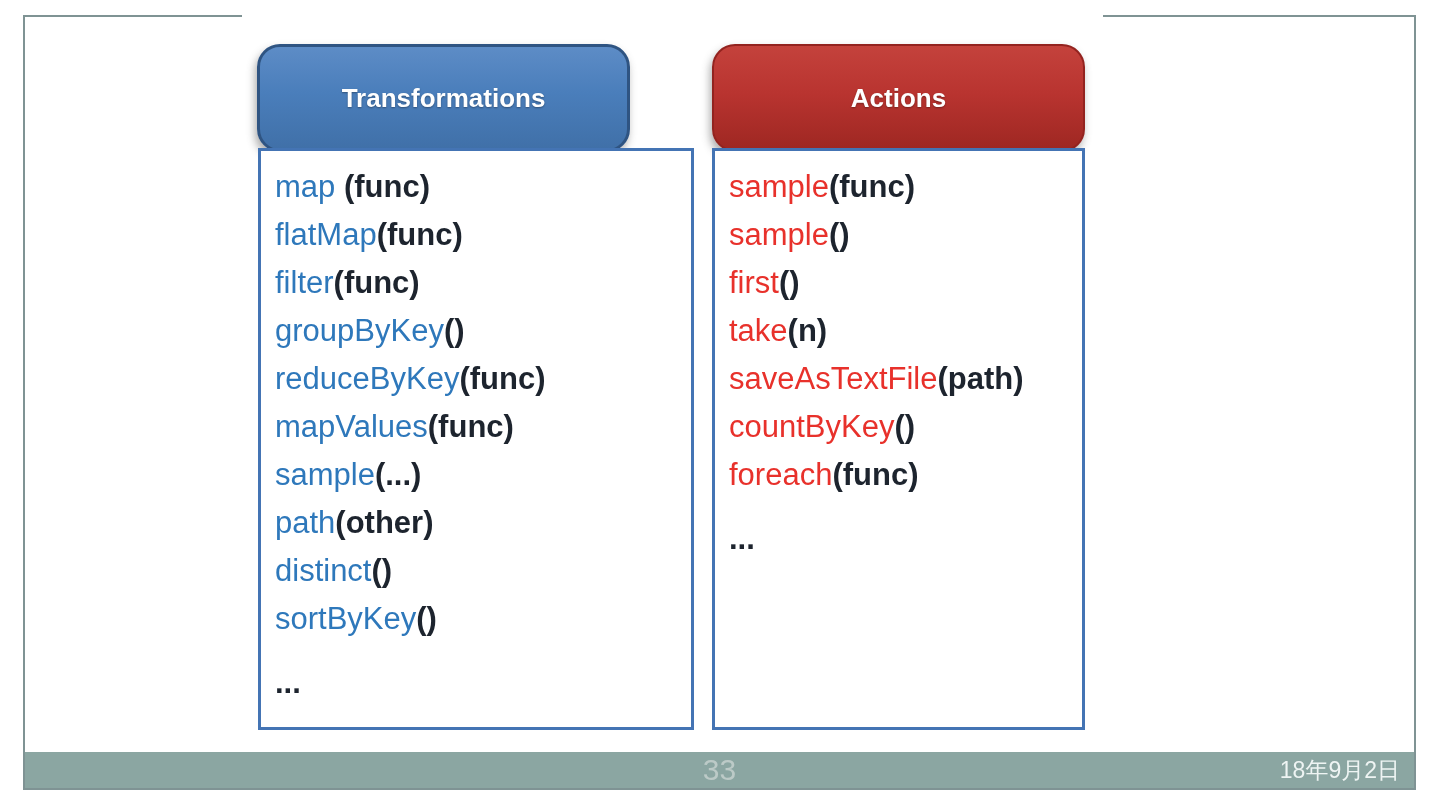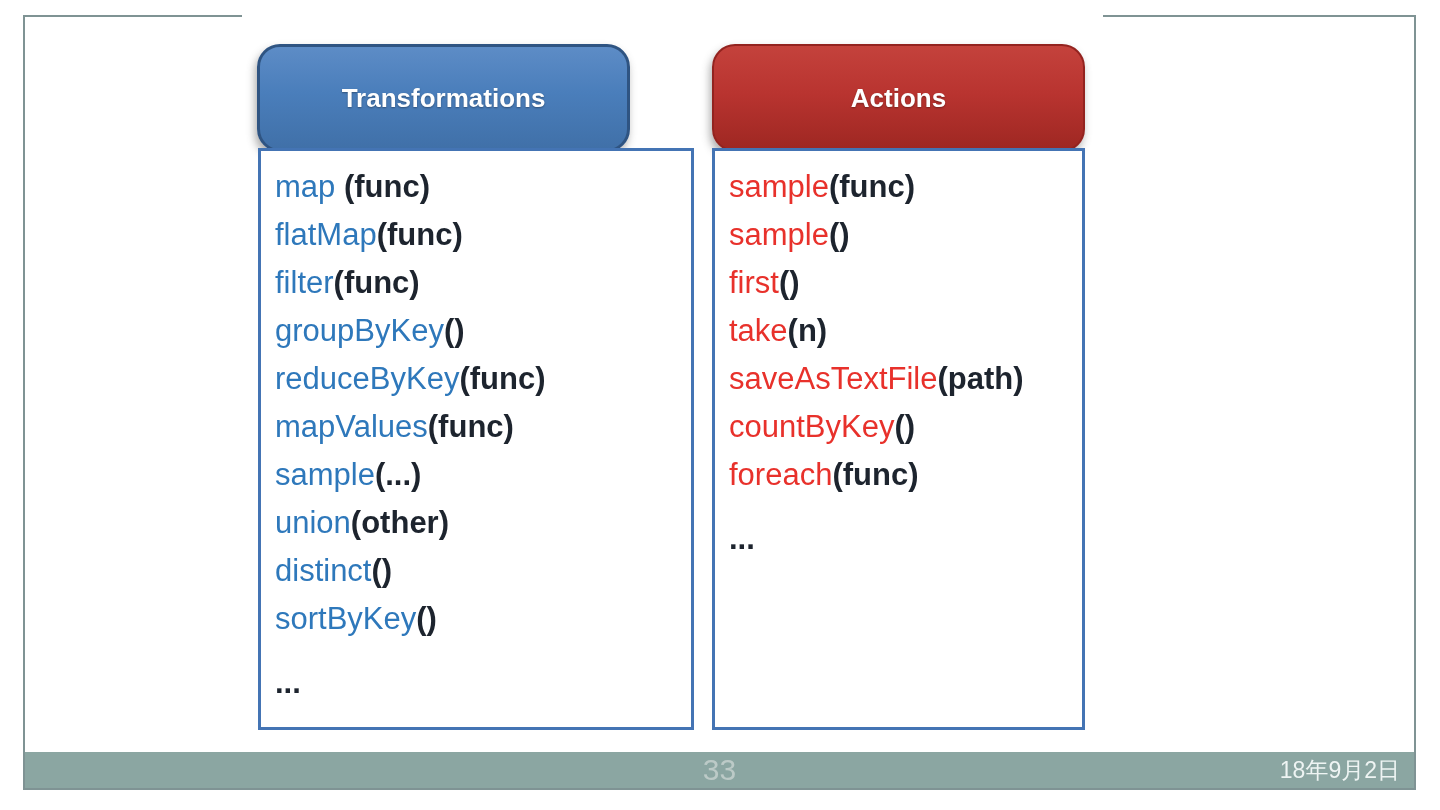--- a/index.html
+++ b/index.html
@@ -61,21 +61,21 @@
     </div>
 
     <div class="listbox listbox-left col-blue">
       <div class="fn-line"><span class="fn-name">map </span><span class="fn-args">(func)</span></div>
       <div class="fn-line"><span class="fn-name">flatMap</span><span class="fn-args">(func)</span></div>
       <div class="fn-line"><span class="fn-name">filter</span><span class="fn-args">(func)</span></div>
       <div class="fn-line"><span class="fn-name">groupByKey</span><span class="fn-args">()</span></div>
       <div class="fn-line"><span class="fn-name">reduceByKey</span><span class="fn-args">(func)</span></div>
       <div class="fn-line"><span class="fn-name">mapValues</span><span class="fn-args">(func)</span></div>
       <div class="fn-line"><span class="fn-name">sample</span><span class="fn-args">(...)</span></div>
-      <div class="fn-line"><span class="fn-name">union</span><span class="fn-args">(other)</span></div>
+      <div class="fn-line"><span class="fn-name">path</span><span class="fn-args">(other)</span></div>
       <div class="fn-line"><span class="fn-name">distinct</span><span class="fn-args">()</span></div>
       <div class="fn-line"><span class="fn-name">sortByKey</span><span class="fn-args">()</span></div>
       <div class="fn-line ellipsis-line"><span class="fn-name"></span><span class="fn-args">...</span></div>
     </div>
 
     <div class="listbox listbox-right col-red">
       <div class="fn-line"><span class="fn-name">sample</span><span class="fn-args">(func)</span></div>
       <div class="fn-line"><span class="fn-name">sample</span><span class="fn-args">()</span></div>
       <div class="fn-line"><span class="fn-name">first</span><span class="fn-args">()</span></div>
       <div class="fn-line"><span class="fn-name">take</span><span class="fn-args">(n)</span></div>

